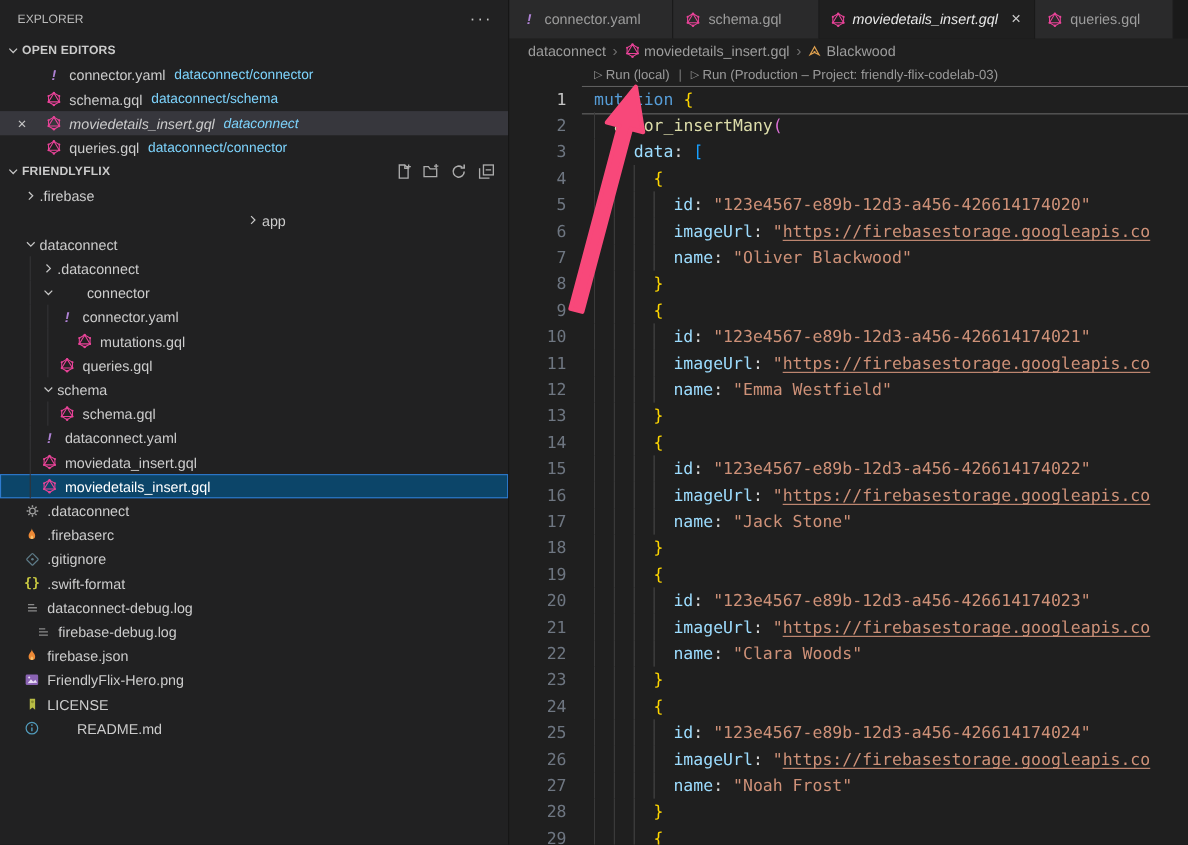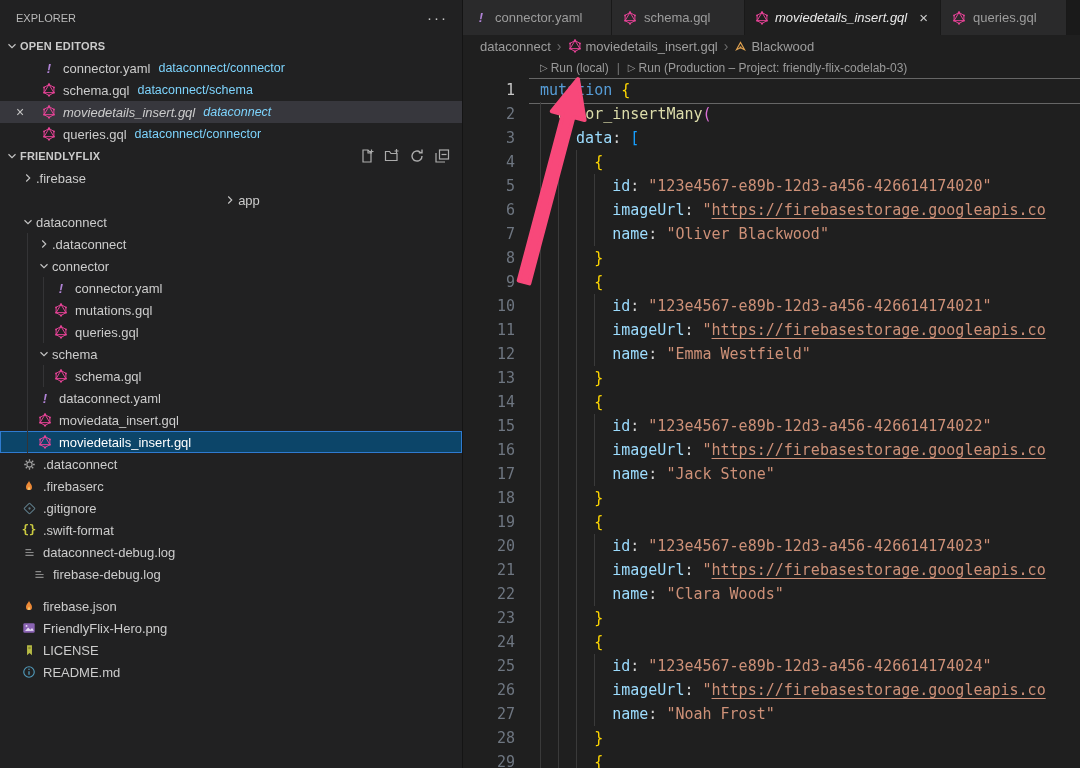--- a/index.html
+++ b/index.html
@@ -225,38 +225,38 @@
         </div>
         <div class="row tree-row" style="padding-left: 36px;">
           <span class="g1"></span>
           <span class="chev">
             <svg class="glyph" width="14" height="14" viewBox="0 0 16 16">
               <path d="M6 4l4 4-4 4" fill="none" stroke="#c5c5c5" stroke-width="1.3"></path>
             </svg>
           </span>
           <span class="fname">.dataconnect</span>
         </div>
-        <div class="row tree-row" style="padding-left: 36px;">
+        <div class="row tree-row" style="padding-left: 36px; gap: 27px;">
           <span class="g1"></span>
           <span class="chev">
             <svg class="glyph" width="14" height="14" viewBox="0 0 16 16">
               <path d="M4 6l4 4 4-4" fill="none" stroke="#c5c5c5" stroke-width="1.3"></path>
             </svg>
           </span>
           <span class="fname">connector</span>
         </div>
         <div class="row tree-row" style="padding-left: 52px;">
           <span class="g1"></span>
           <span class="g2"></span>
           <span class="icon">
             <span class="warn-glyph">!</span>
           </span>
           <span class="fname">connector.yaml</span>
         </div>
-        <div class="row tree-row" style="padding-left: 52px;">
+        <div class="row tree-row" style="padding-left: 68px;">
           <span class="g1"></span>
           <span class="g2"></span>
           <span class="icon">
             <svg class="glyph" width="14" height="14" viewBox="0 0 16 16">
               <path d="M8 1.7 13.6 5v6L8 14.3 2.4 11V5Z" fill="none" stroke="#e84398" stroke-width="1.1"></path>
       <path d="M2.4 11 8 1.7 13.6 11Z" fill="none" stroke="#e84398" stroke-width="1.1"></path>
       <circle cx="8" cy="1.7" r="1.3" fill="#e84398"></circle>
               <circle cx="2.4" cy="5" r="1.1" fill="#e84398"></circle>
       <circle cx="13.6" cy="5" r="1.1" fill="#e84398"></circle>
               <circle cx="2.4" cy="11" r="1.1" fill="#e84398"></circle>
@@ -396,21 +396,21 @@
         <div class="row tree-row" style="padding-left: 30px;">
           <span class="icon">
             <svg class="glyph" width="13" height="13" viewBox="0 0 16 16">
               <g stroke="#8a8a8a" stroke-width="1.5">
                 <path d="M3 4.5h7M3 8h10M3 11.5h10"></path>
               </g>
             </svg>
           </span>
           <span class="fname">firebase-debug.log</span>
         </div>
-        <div class="row tree-row" style="padding-left: 20px; margin-top: 10px;">
+        <div class="row tree-row" style="padding-left: 20px;">
           <span class="icon">
             <svg class="glyph" width="14" height="14" viewBox="0 0 16 16">
               <path d="M8 1.2C8.3 4 4.6 5.6 4.6 9.3a3.4 3.4 0 0 0 6.8 0C11.4 5.6 7.9 4.4 8 1.2Z" fill="#ed8936"></path>
       <path d="M8 8c.2 1.6-1.4 2-1.4 3.2a1.4 1.4 0 0 0 2.8 0C9.4 10 8 9.4 8 8Z" fill="#f6c26b"></path>
             </svg>
           </span>
           <span class="fname">firebase.json</span>
         </div>
         <div class="row tree-row" style="padding-left: 20px;">
           <span class="icon">
@@ -424,21 +424,21 @@
         </div>
         <div class="row tree-row" style="padding-left: 20px;">
           <span class="icon">
             <svg class="glyph" width="13" height="13" viewBox="0 0 16 16">
               <path d="M5 1.5h6v12.3L8 11.2l-3 2.6Z" fill="#b8bc45"></path>
               <circle cx="8" cy="5" r="1.6" fill="#8b8e2e"></circle>
             </svg>
           </span>
           <span class="fname">LICENSE</span>
         </div>
-        <div class="row tree-row" style="padding-left: 20px;">
+        <div class="row tree-row" style="padding-left: 20px; gap: 27px;">
           <span class="icon">
             <svg class="glyph" width="14" height="14" viewBox="0 0 16 16">
               <circle cx="8" cy="8" r="6" fill="none" stroke="#519aba" stroke-width="1.3"></circle>
       <path d="M8 7.2v4" stroke="#519aba" stroke-width="1.5"></path>
               <circle cx="8" cy="4.8" r=".9" fill="#519aba"></circle>
             </svg>
           </span>
           <span class="fname">README.md</span>
         </div>
       </div>

